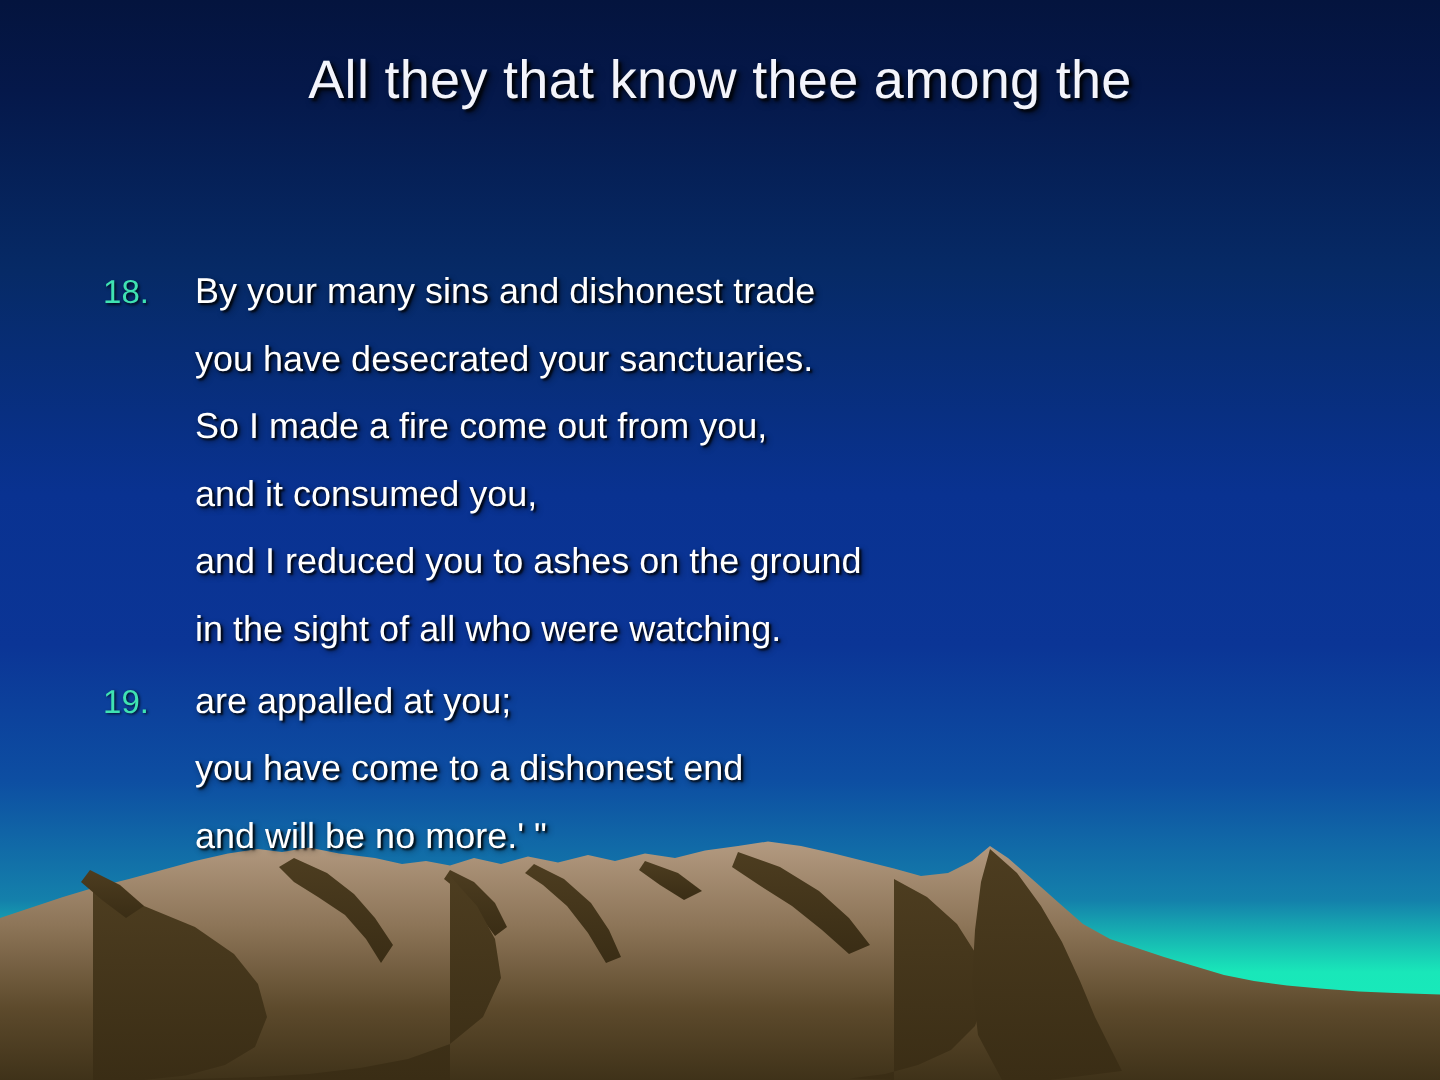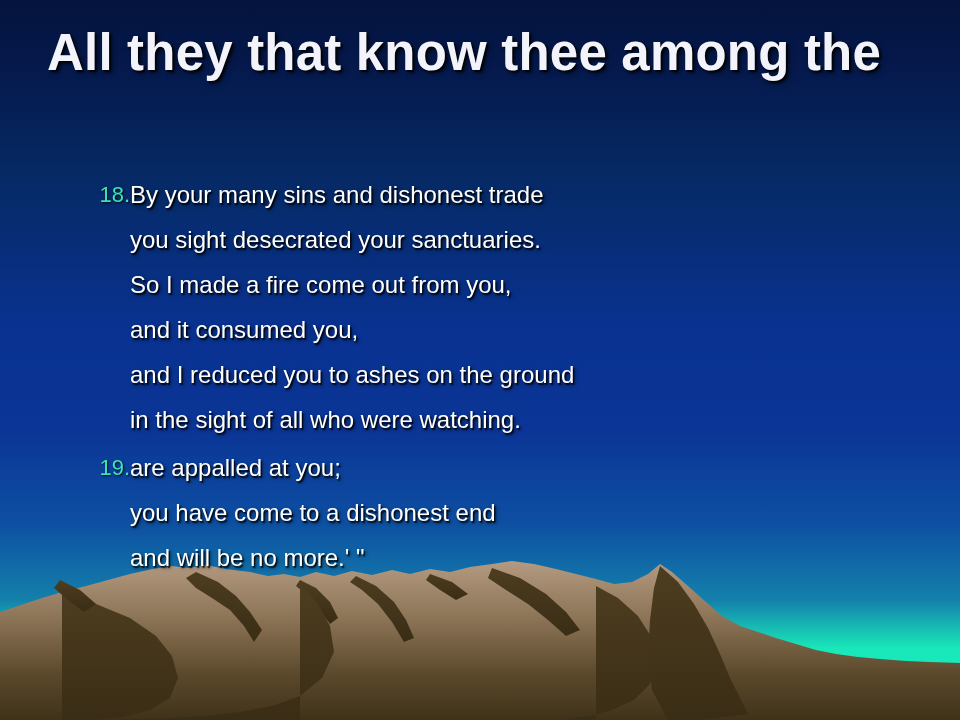--- a/index.html
+++ b/index.html
@@ -47,48 +47,47 @@
   #mountains {
     position: absolute;
     left: 0;
     bottom: 0;
     width: 960px;
     height: 160px;
   }
   
   #title {
     position: absolute;
-    left: 12px;
+    left: 28px;
     top: 22px;
     width: 904px;
     text-align: center;
     color: #f3f4fb;
-    font-size: 51px;
+    font-size: 36px;
     line-height: 62px;
     letter-spacing: 0.2px;
     text-shadow: 2px 2px 2px rgba(0,0,0,0.85), 3px 3px 5px rgba(0,0,0,0.5);
-    font-weight: bold;
   }
   
   #body {
     position: absolute;
     left: 0;
     top: 172px;
     width: 960px;
   }
   .verse {
     position: relative;
     display: flex;
     align-items: flex-start;
   }
   .verse + .verse { margin-top: 3px; }
   .vnum {
     width: 130px;
     flex: 0 0 130px;
-    text-align: right;
+    text-align: center;
     padding-left: 38px;
     box-sizing: border-box;
     color: #3fe3b2;
     font-size: 22px;
     line-height: 45px;
     text-shadow: 1px 1px 2px rgba(0,0,0,0.8);
   }
   .vlines {
     flex: 1 1 auto;
   }
@@ -150,21 +149,21 @@
   <div id="title">
     <div>All they that know thee among the</div>
   </div>
 
   <div id="body">
 
     <div class="verse">
       <div class="vnum">18.</div>
       <div class="vlines">
         <div class="vline">By your many sins and dishonest trade</div>
-        <div class="vline">you sight desecrated your sanctuaries.</div>
+        <div class="vline">you have desecrated your sanctuaries.</div>
         <div class="vline">So I made a fire come out from you,</div>
         <div class="vline">and it consumed you,</div>
         <div class="vline">and I reduced you to ashes on the ground</div>
         <div class="vline">in the sight of all who were watching.</div>
       </div>
     </div>
 
     <div class="verse">
       <div class="vnum">19.</div>
       <div class="vlines">

